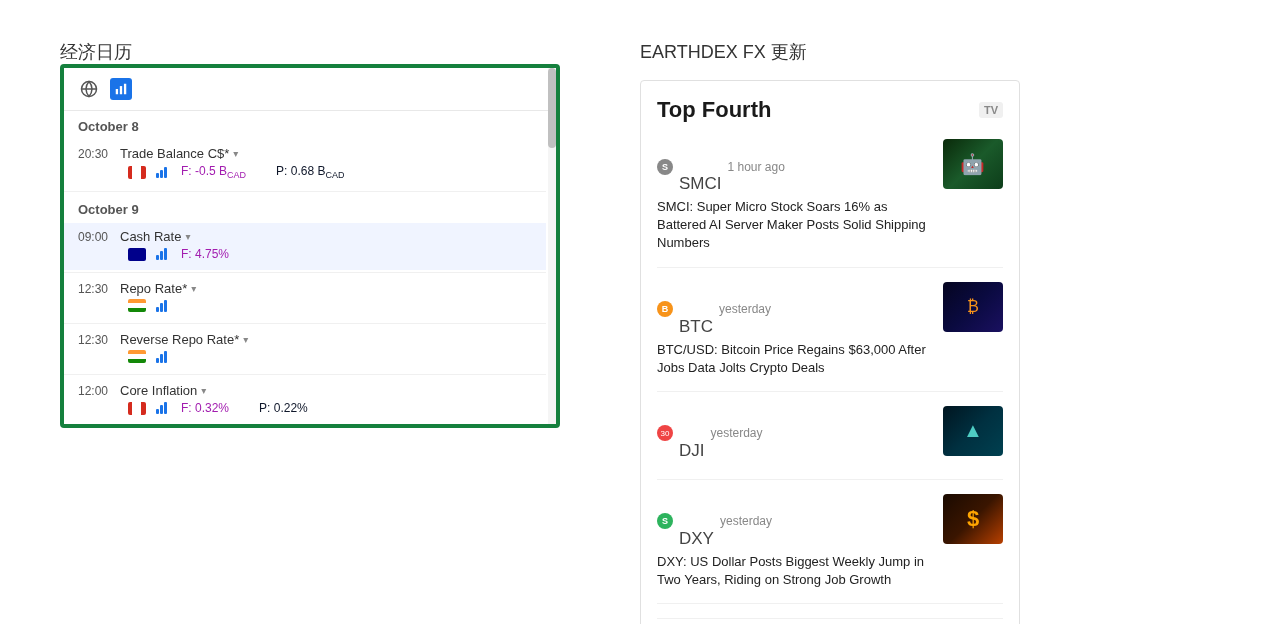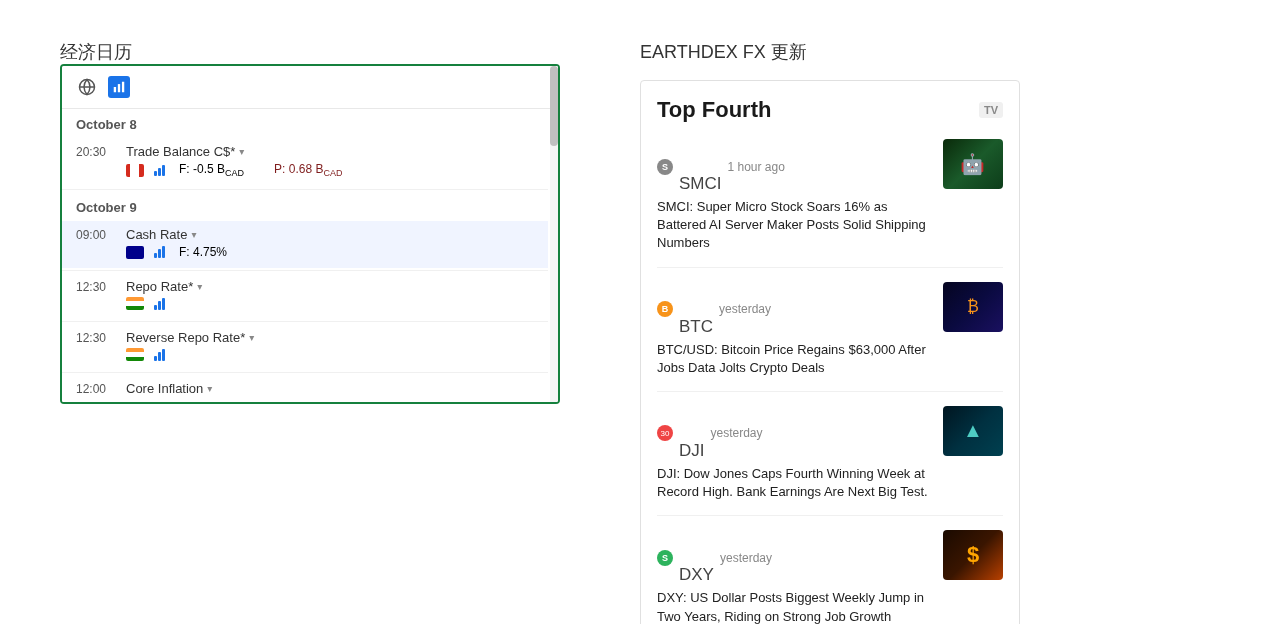--- a/index.html
+++ b/index.html
@@ -20,21 +20,21 @@
       flex: 1;
       max-width: 520px;
     }
     .section-title {
       font-size: 18px;
       font-weight: 500;
       color: #333;
       margin-bottom: 0;
     }
     .calendar-widget {
-      border: 2px solid #15803d;
+      border: 4px solid #15803d;
       border-radius: 4px;
       width: 500px;
       overflow: hidden;
       position: relative;
     }
     .calendar-header {
       display: flex;
       align-items: center;
       gap: 10px;
       padding: 10px 14px;
@@ -93,21 +93,21 @@
     .event-row {
       padding: 6px 14px;
       background: #fff;
     }
     .event-row.highlighted {
       background: #f0f4ff;
     }
     .event-top {
       display: flex;
       align-items: center;
-      gap: 10px;
+      gap: 2px;
     }
     .event-time {
       font-size: 12px;
       color: #555;
       min-width: 40px;
     }
     .event-name {
       font-size: 13px;
       color: #333;
       display: flex;
@@ -140,26 +140,26 @@
       height: 12px;
     }
     .mini-bar-icon span {
       display: inline-block;
       background: #1a73e8;
       width: 3px;
       border-radius: 1px;
     }
     .event-forecast {
       font-size: 12px;
-      color: #000000;
+      color: #a21caf;
       margin-left: 4px;
     }
     .event-previous {
       font-size: 12px;
-      color: #7f1d1d;
+      color: #0f172a;
       margin-left: 20px;
       text-align: center;
     }
     .divider {
       height: 1px;
       background: #f0f0f0;
       margin: 2px 0;
     }
 
     
@@ -403,20 +403,30 @@
 
       <div class="divider"></div>
 
       <div class="event-row">
         <div class="event-top">
           <span class="event-time">12:00</span>
           <span class="event-name">
             Core Inflation <span class="chevron-down">▾</span>
           </span>
         </div>
+        <div class="event-bottom">
+          <span class="flag-icon flag-ca"></span>
+          <div class="mini-bar-icon">
+            <span style="height:5px"></span>
+            <span style="height:9px"></span>
+            <span style="height:12px"></span>
+          </div>
+          <span class="event-forecast">F: 0.32%</span>
+          <span class="event-previous">P: 0.22%</span>
+        </div>
       </div>
 
     </div>
     <div class="scrollbar-track">
       <div class="scrollbar-thumb"></div>
     </div>
   </div>
 </div>
 
 <div class="right-panel">
@@ -461,21 +471,20 @@
 
     <div class="news-item">
       <div class="news-content">
         <div class="news-source">
           <div class="source-badge" style="background:#ef4444;font-size:8px;font-weight:400;">
             <span>30</span>
           </div>
           <span class="source-name">DJI</span>
           <span class="source-time">yesterday</span>
         </div>
-        <div class="news-headline">DJI: Dow Jones Caps Fourth Winning Week at Record High. Bank Earnings Are Next Big Test.</div>
       </div>
       <div class="news-thumbnail thumb-teal">
         <div class="thumb-icon" style="color:#4ecdc4;">▲</div>
       </div>
     </div>
 
     <div class="news-item">
       <div class="news-content">
         <div class="news-source">
           <div class="source-badge" style="background:#2db35d">

